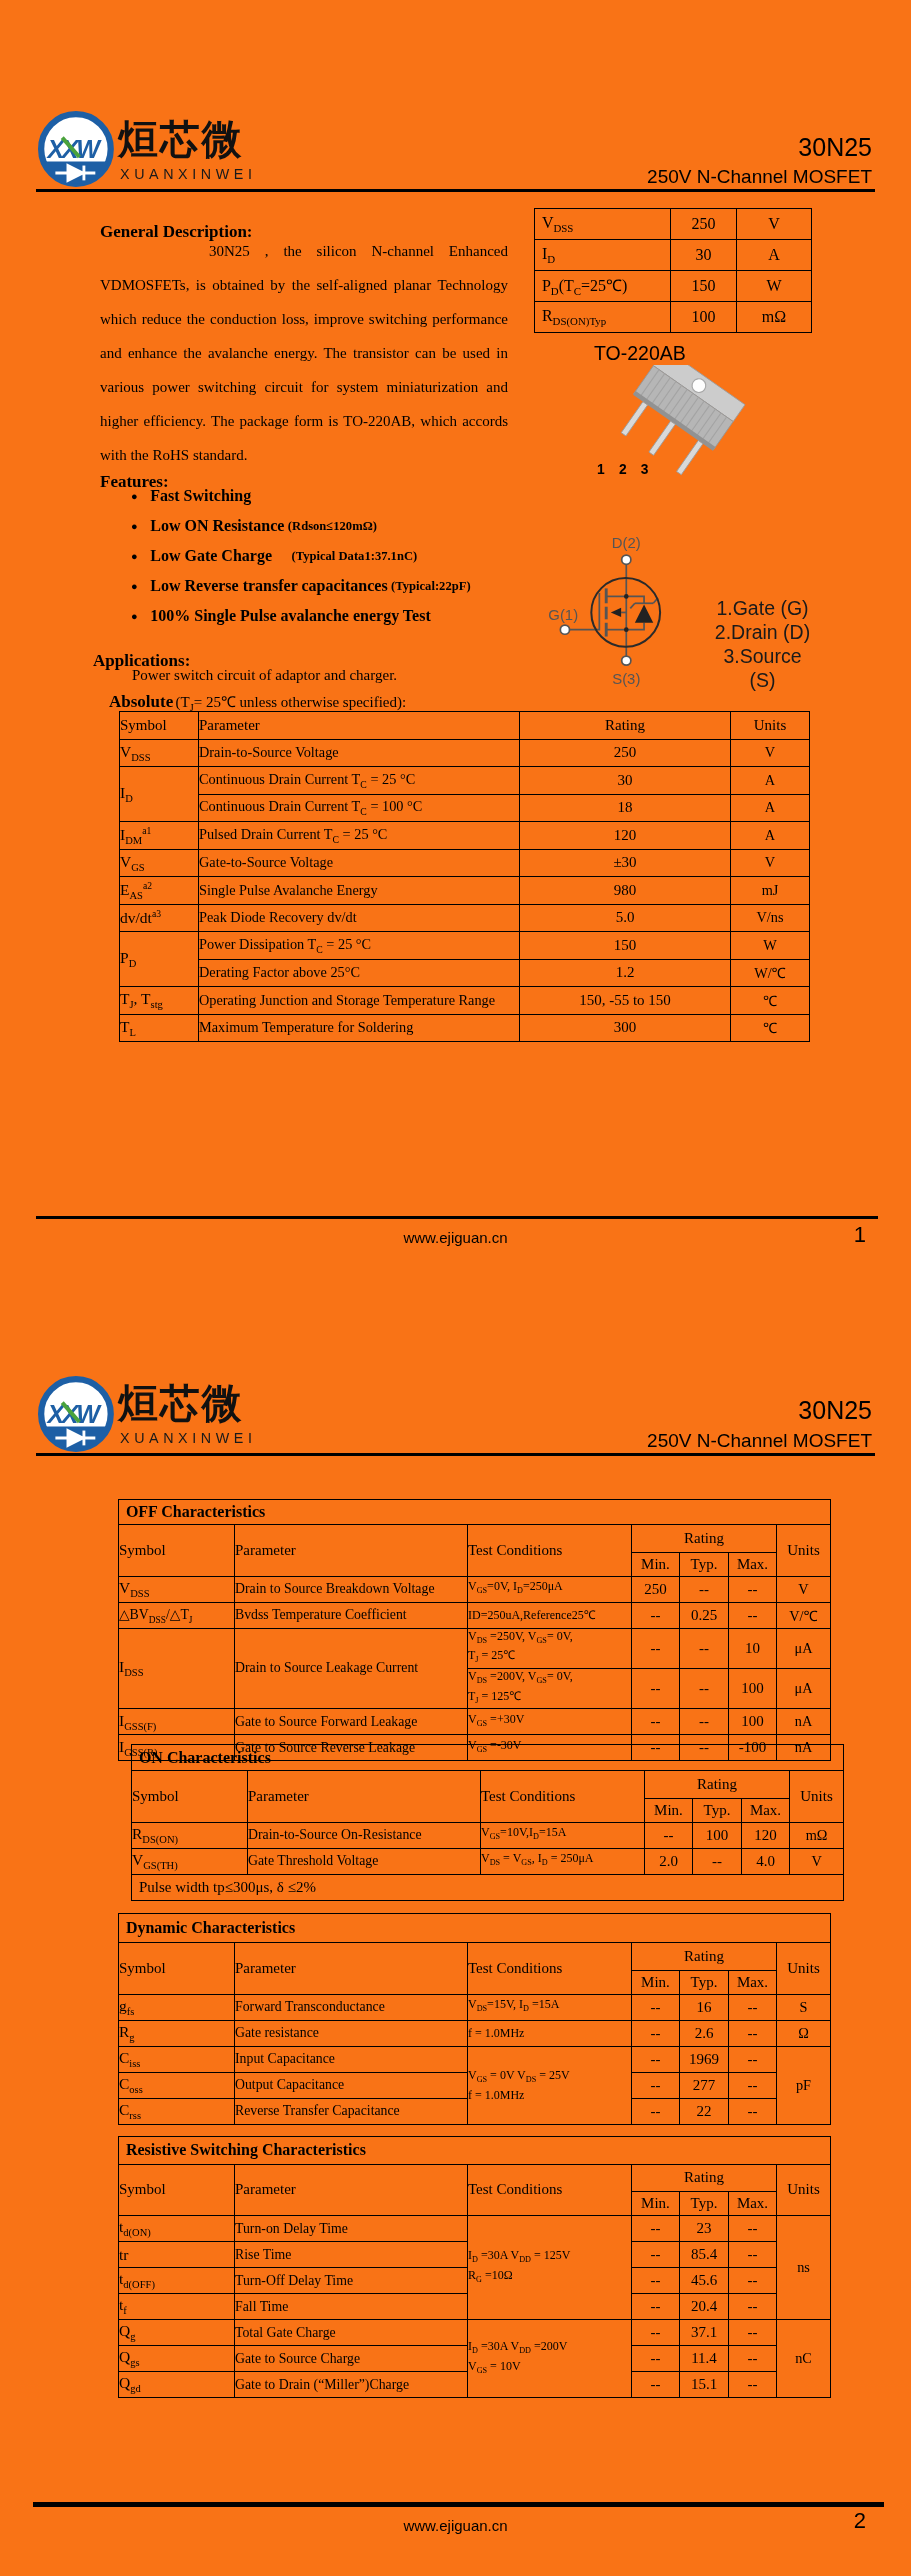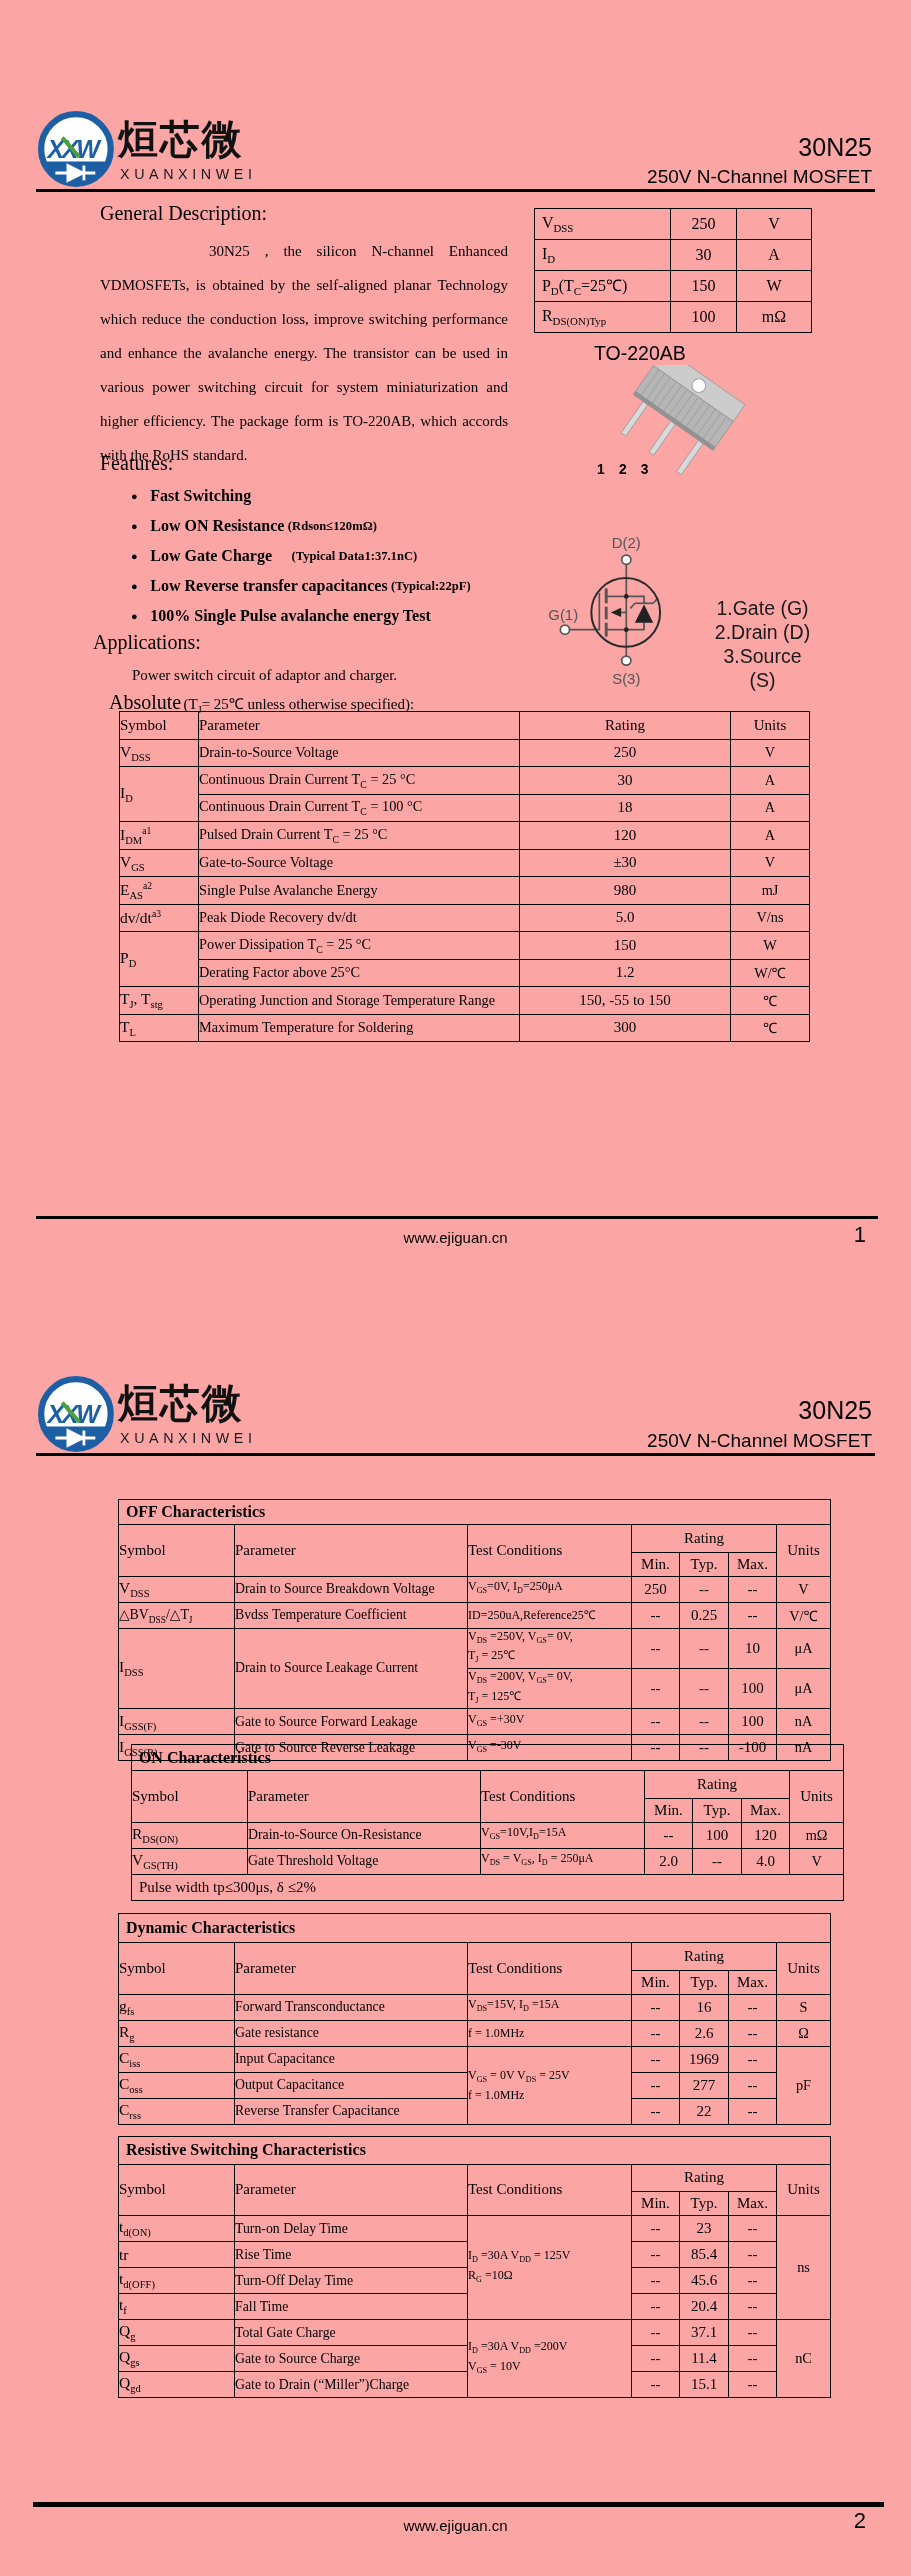--- a/index.html
+++ b/index.html
@@ -1,26 +1,26 @@
 <!DOCTYPE html>
 <html style="font-size:9.2px"><head>
 <meta charset="utf-8">
 <style>
   html,body{margin:0;padding:0;background:#ffffff;}
   body{width:911px;font-family:"Liberation Serif",serif;color:#000;}
-  .page{position:relative;width:911px;height:1288px;background:#fca5a5;overflow:hidden;}
+  .page{position:relative;width:911px;height:1288px;background:#f97316;overflow:hidden;}
   .abs{position:absolute;}
   
   .brand-cn{font-family:"Liberation Sans",sans-serif;font-weight:900;font-size:40px;letter-spacing:1.7px;color:#111;line-height:1;}
   .brand-en{font-family:"Liberation Sans",sans-serif;font-size:14.3px;letter-spacing:4.6px;color:#1a1a1a;}
   .pn{font-family:"Liberation Sans",sans-serif;font-size:25px;color:#000;text-align:right;}
   .subtt{font-family:"Liberation Sans",sans-serif;font-size:19px;color:#000;text-align:right;}
   .rule{background:#000;height:3.4px;}
   
-  .h1s{font-size:20px;font-weight:normal;}
+  .h1s{font-size:17px;font-weight:bold;margin-top:20px;}
   .hnote{font-size:15px;font-weight:normal;}
   
   .gd-body{width:408px;font-size:15px;line-height:34px;text-align:justify;text-indent:109px;}
   
   .qs{border-collapse:collapse;table-layout:fixed;width:277px;}
   .qs td{border:1.1px solid #000;height:30px;font-size:16px;padding:0;}
   .qs .p{padding-left:6.9px;}
   .qs .v,.qs .u{text-align:center;}
   
   .feat-item{display:flex;align-items:center;height:30px;}

